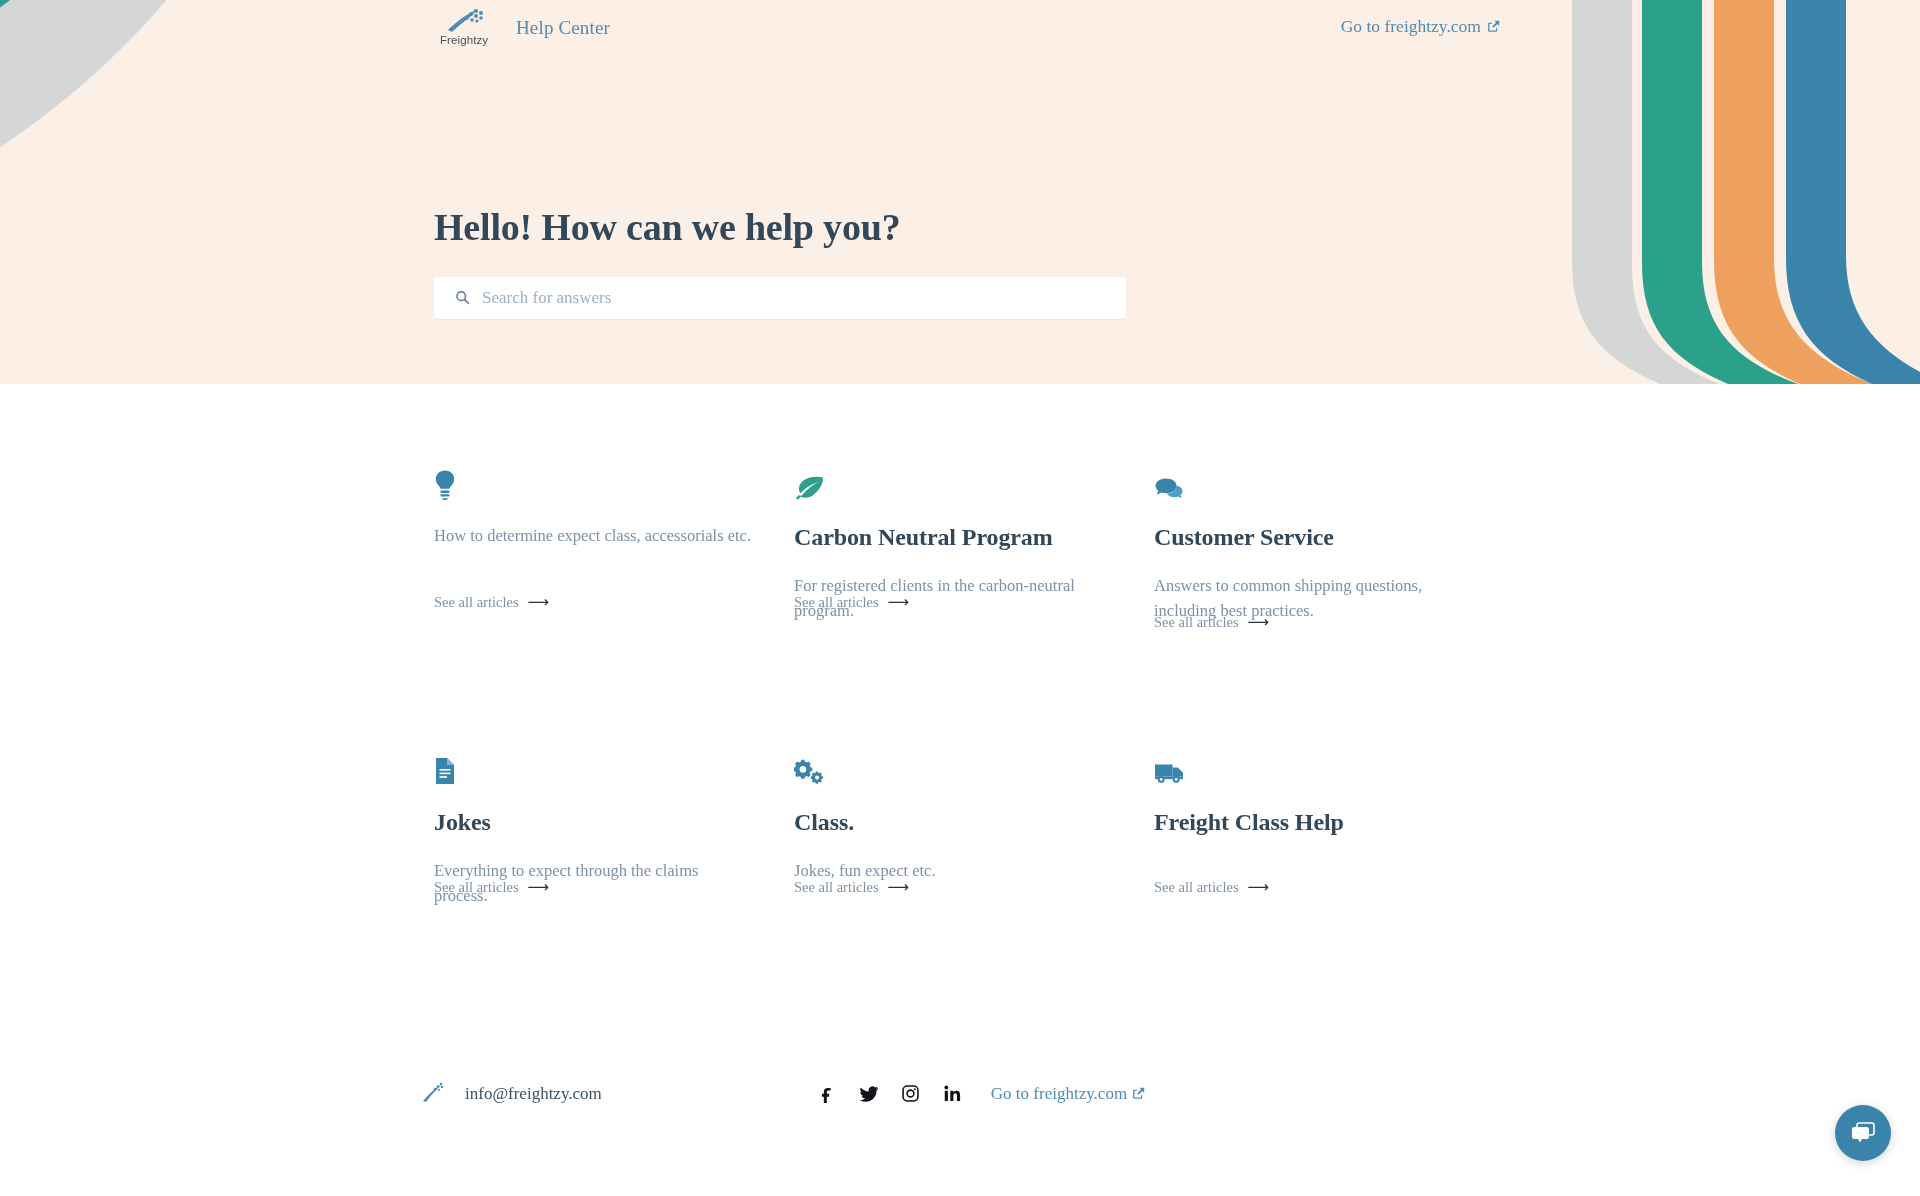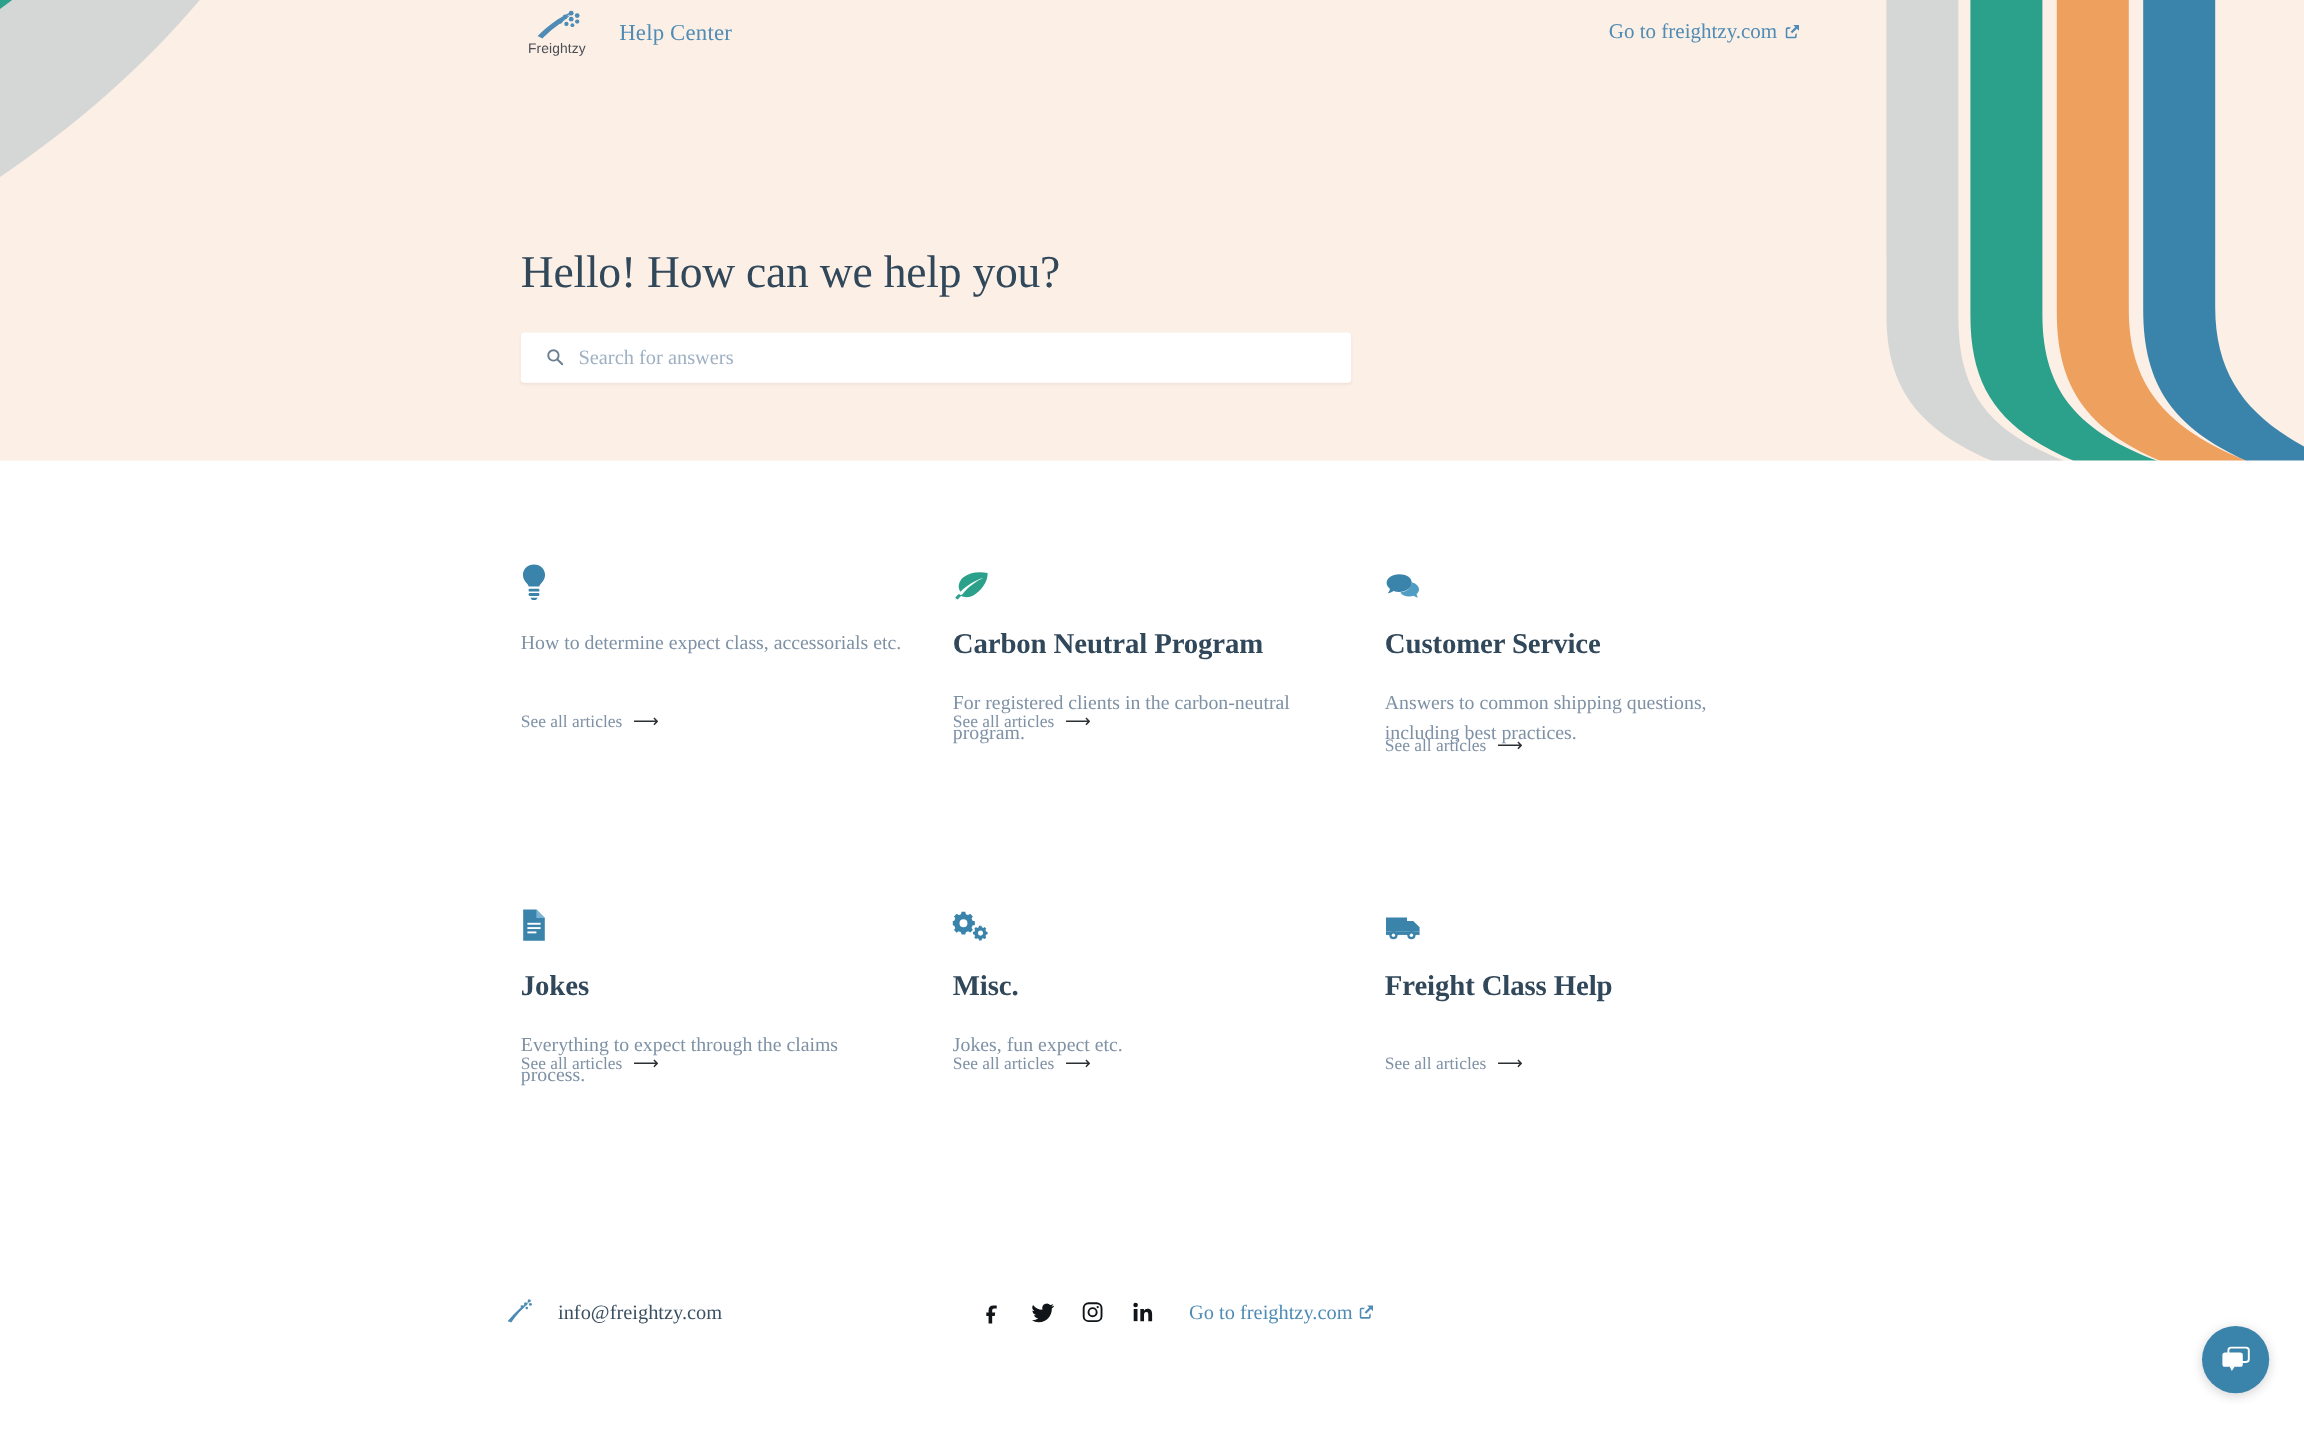--- a/index.html
+++ b/index.html
@@ -95,21 +95,21 @@
     position: absolute;
     left: 434px;
     top: 0;
     width: 692px;
     z-index: 10;
   }
 
   .hero-title {
     margin-top: 205px;
     font-family: "Liberation Serif", serif;
-    font-weight: normal;
+    font-weight: bold;
     font-size: 38px;
     line-height: 1.2;
     color: #31475a;
     letter-spacing: -.2px;
   }
 
   .search-wrap {
     margin-top: 26px;
     width: 692px;
     height: 42px;
@@ -435,21 +435,21 @@
 
     <div class="card">
       <div class="card-icon">
         <svg width="30" height="28" viewBox="0 0 30 28" xmlns="http://www.w3.org/2000/svg">
           <path d="M18.4 10.8l-2-.5a7.2 7.2 0 0 0-.8-1.9l1.1-1.7-2.2-2.2-1.7 1.1c-.6-.4-1.2-.6-1.9-.8l-.5-2H7.3l-.5 2c-.7.2-1.3.4-1.9.8L3.2 4.5 1 6.7l1.1 1.7c-.4.6-.6 1.2-.8 1.9l-2 .5v3.1l2 .5c.2.7.4 1.3.8 1.9L1 18l2.2 2.2L4.9 19c.6.4 1.2.6 1.9.8l.5 2h3.1l.5-2c.7-.2 1.3-.4 1.9-.8l1.7 1.1 2.2-2.2-1.1-1.7c.4-.6.6-1.2.8-1.9l2-.5z" fill="#3a83ab"></path>
           <circle cx="8.9" cy="12.4" r="3.3" fill="#fff"></circle>
           <path d="M29 19.6l-1.3-.3c-.1-.5-.3-.9-.5-1.2l.7-1.1-1.4-1.4-1.1.7c-.4-.2-.8-.4-1.2-.5l-.3-1.3h-2l-.3 1.3c-.4.1-.8.3-1.2.5l-1.1-.7-1.4 1.4.7 1.1c-.2.4-.4.8-.5 1.2l-1.3.3v2l1.3.3c.1.5.3.9.5 1.2l-.7 1.1 1.4 1.4 1.1-.7c.4.2.8.4 1.2.5l.3 1.3h2l.3-1.3c.4-.1.8-.3 1.2-.5l1.1.7 1.4-1.4-.7-1.1c.2-.4.4-.8.5-1.2l1.3-.3z" fill="#3a83ab"></path>
           <circle cx="23.1" cy="20.6" r="2.1" fill="#fff"></circle>
         </svg>
       </div>
-      <div class="card-title">Misc.</div>
+      <div class="card-title">Class.</div>
       <div class="card-desc">Jokes, fun expect etc.</div>
       <a class="card-link lp-1" href="#">
         <span>See all articles</span>
         <span class="arrow">⟶</span>
       </a>
     </div>
 
     <div class="card">
       <div class="card-icon">
         <svg width="32" height="24" viewBox="0 0 32 24" xmlns="http://www.w3.org/2000/svg">

